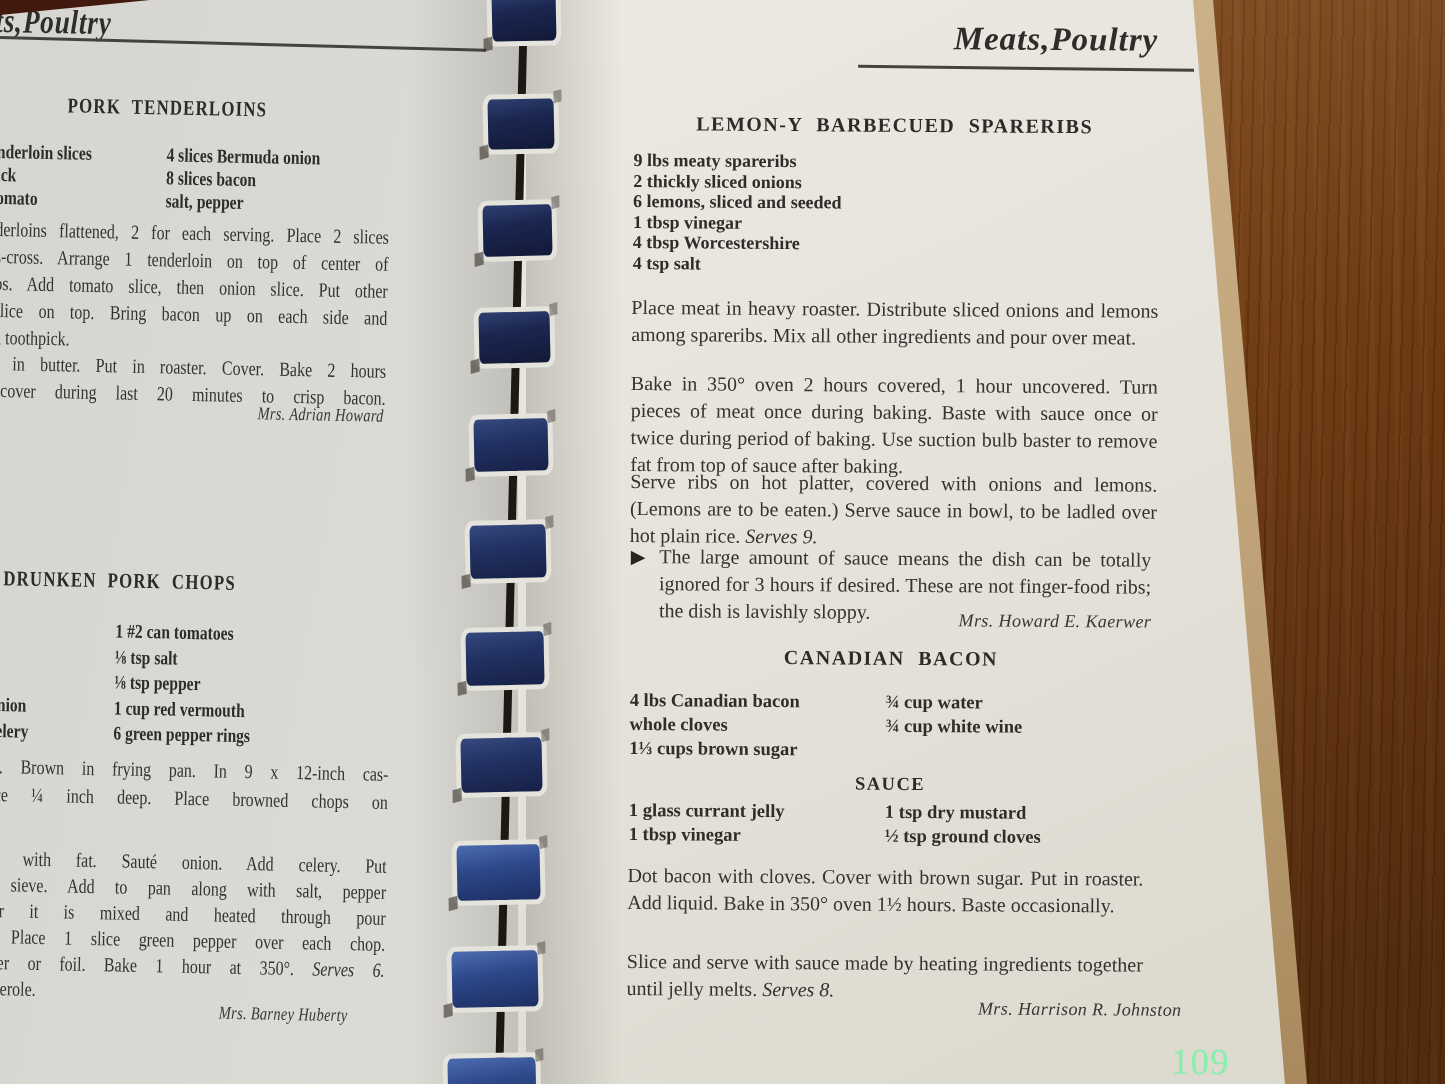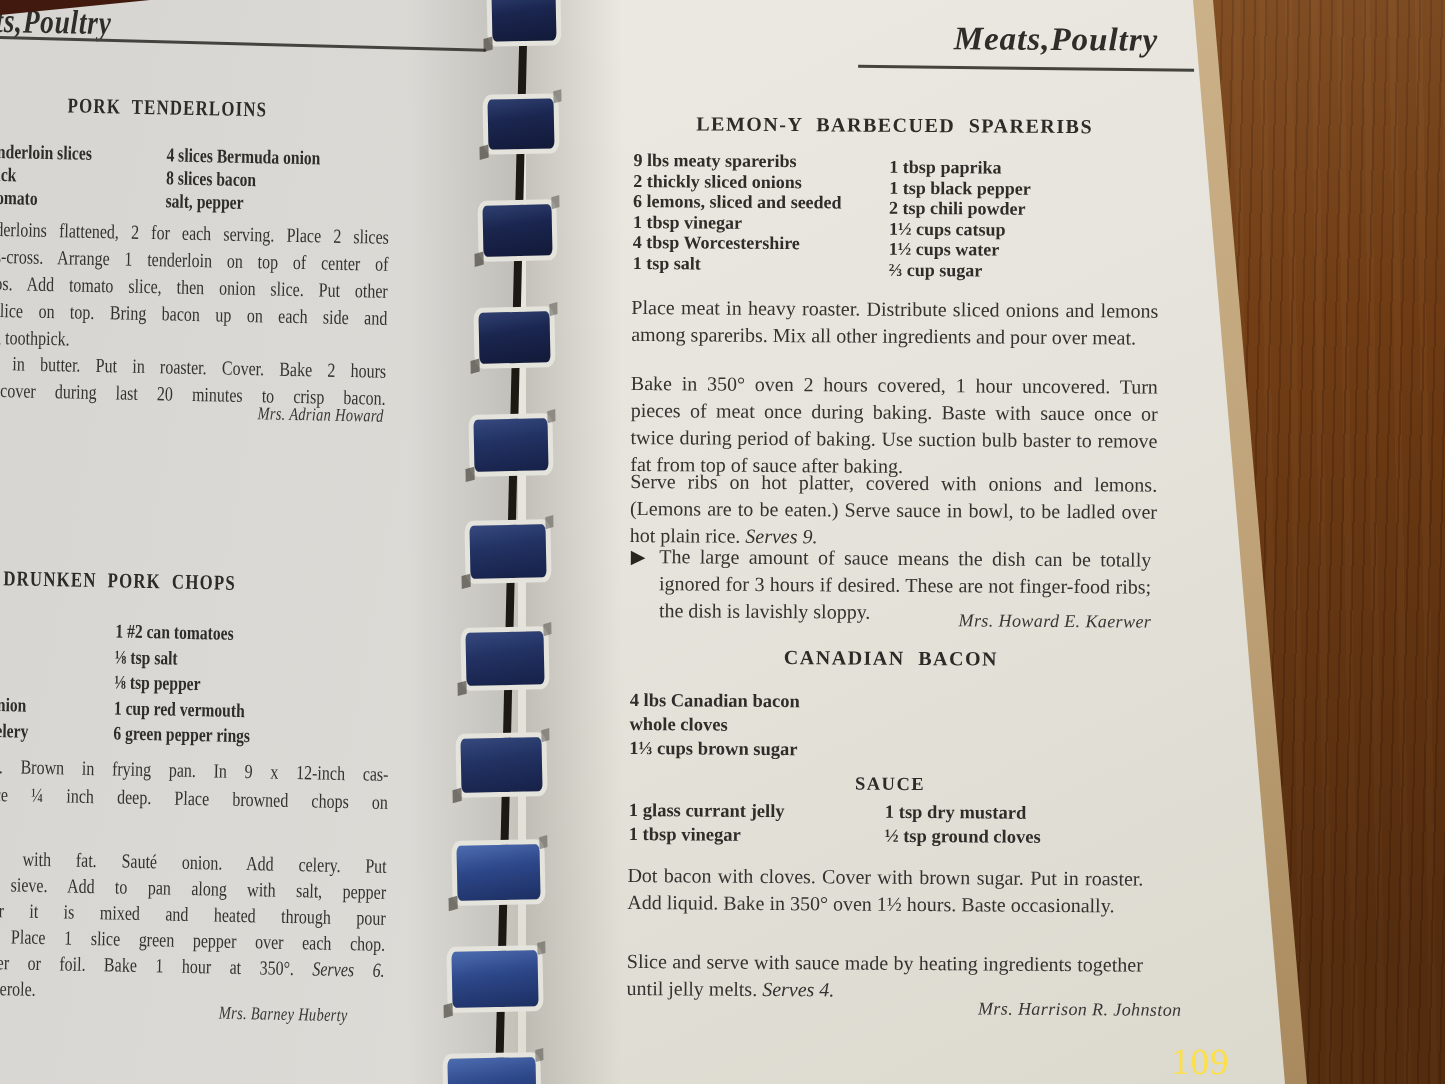--- a/index.html
+++ b/index.html
@@ -59,21 +59,21 @@
     transform: rotate(0.4deg); transform-origin:630px 80px; }
   .abs { position:absolute; }
   .script-header { font-style:italic; font-weight:bold; letter-spacing:1px; color:#2e2d2a; white-space:nowrap; }
   .rule { position:absolute; background:#45433e; }
   .rtitle { font-weight:bold; letter-spacing:1.5px; word-spacing:7px; text-align:center; color:#2c2b28; white-space:nowrap; }
   .ing { font-weight:bold; white-space:nowrap; color:#2e2d29; }
   .para { text-align:justify; color:#343330; }
   .cutline { text-align:justify; text-align-last:justify; white-space:normal; }
   .cutline.lastline { text-align-last:left; }
   .attr { font-style:italic; font-size:18px; letter-spacing:0.4px; color:#383734; white-space:nowrap; text-align:right; }
-  .pgnum { font-size:37px; color:#fde047; letter-spacing:1px; }
+  .pgnum { font-size:37px; color:#86efac; letter-spacing:1px; }
   .note-marker { font-size:19px; line-height:27px; color:#26251f; }
   i { font-style:italic; }
 </style>
 </head>
 <body>
 
 <div id="canvas">
   <div class="wood"></div>
   <div class="page-edge"></div>
   <div class="page-right"></div>
@@ -140,56 +140,52 @@
     <div class="abs script-header" style="left:848px; top:18px; width:310px; font-size:33px; text-align:right;">Meats,Poultry</div>
     <div class="rule" style="left:858px; top:64px; width:336px; height:2.5px; transform:rotate(0.3deg);"></div>
 
     <div class="abs rtitle" style="left:630px; top:112px; width:530px; font-size:20px;">LEMON-Y BARBECUED SPARERIBS</div>
     <div class="abs" style="left:634px; top:150px; font-size:18px; line-height:20.5px;">
       <div class="ing">9 lbs meaty spareribs</div>
       <div class="ing">2 thickly sliced onions</div>
       <div class="ing">6 lemons, sliced and seeded</div>
       <div class="ing">1 tbsp vinegar</div>
       <div class="ing">4 tbsp Worcestershire</div>
-      <div class="ing">1 tsp salt</div>
-    </div>
-    <div class="abs" style="left:890px; top:155px; font-size:18px; line-height:20.5px;">
-      <div class="ing">1 tbsp paprika</div>
-      <div class="ing">1 tsp black pepper</div>
-      <div class="ing">2 tsp chili powder</div>
-      <div class="ing">1½ cups catsup</div>
-      <div class="ing">1½ cups water</div>
-      <div class="ing">⅔ cup sugar</div>
+      <div class="ing">4 tsp salt</div>
     </div>
     <div class="abs para" style="left:633px; top:294px; width:527px; font-size:20px; line-height:27px;">Place meat in heavy roaster. Distribute sliced onions and lemons among spareribs. Mix all other ingredients and pour over meat.</div>
     <div class="abs para" style="left:633px; top:370px; width:527px; font-size:20px; line-height:27px;">Bake in 350° oven 2 hours covered, 1 hour uncovered. Turn pieces of meat once during baking. Baste with sauce once or twice during period of baking. Use suction bulb baster to remove fat from top of sauce after baking.</div>
     <div class="abs para" style="left:633px; top:468px; width:527px; font-size:20px; line-height:27px;">Serve ribs on hot platter, covered with onions and lemons. (Lemons are to be eaten.) Serve sauce in bowl, to be ladled over hot plain rice. <i>Serves 9.</i></div>
     <div class="abs" style="left:634px; top:543px; width:527px; display:flex;">
       <span class="note-marker">▶</span>
       <div class="para" style="margin-left:14px; width:492px; font-size:20px; line-height:27px;">The large amount of sauce means the dish can be totally ignored for 3 hours if desired. These are not finger-food ribs; the dish is lavishly sloppy.</div>
     </div>
     <div class="abs attr" style="left:800px; top:608px; width:355px;">Mrs. Howard E. Kaerwer</div>
 
     <div class="abs rtitle" style="left:630px; top:645px; width:530px; font-size:20px;">CANADIAN BACON</div>
     <div class="abs" style="left:634px; top:688px; font-size:18.5px; line-height:24px;">
       <div class="ing">4 lbs Canadian bacon</div>
       <div class="ing">whole cloves</div>
       <div class="ing">1⅓ cups brown sugar</div>
     </div>
+    <div class="abs" style="left:890px; top:688px; font-size:18.5px; line-height:24px;">
+      <div class="ing">¾ cup water</div>
+      <div class="ing">¾ cup white wine</div>
+    </div>
     <div class="abs rtitle" style="left:630px; top:772px; width:530px; font-size:18.5px;">SAUCE</div>
     <div class="abs" style="left:634px; top:798px; font-size:18.5px; line-height:24px;">
       <div class="ing">1 glass currant jelly</div>
       <div class="ing">1 tbsp vinegar</div>
     </div>
     <div class="abs" style="left:890px; top:798px; font-size:18.5px; line-height:24px;">
       <div class="ing">1 tsp dry mustard</div>
       <div class="ing">½ tsp ground cloves</div>
     </div>
     <div class="abs para" style="left:633px; top:862px; width:516px; font-size:20px; line-height:27px;">Dot bacon with cloves. Cover with brown sugar. Put in roaster. Add liquid. Bake in 350° oven 1½ hours. Baste occasionally.</div>
-    <div class="abs para" style="left:633px; top:948px; width:516px; font-size:20px; line-height:27px;">Slice and serve with sauce made by heating ingredients together until jelly melts. <i>Serves 4.</i></div>
+    <div class="abs para" style="left:633px; top:948px; width:516px; font-size:20px; line-height:27px;">Slice and serve with sauce made by heating ingredients together until jelly melts. <i>Serves 8.</i></div>
     <div class="abs attr" style="left:830px; top:996px; width:358px;">Mrs. Harrison R. Johnston</div>
     <div class="abs pgnum" style="left:1178px; top:1036px;">109</div>
   </div>
 
   <div class="rule" style="left:0; top:36px; width:486px; height:3px; transform:rotate(1.5deg); transform-origin:0 0;"></div>
 
   <div>
     <div class="tooth t-dark" style="left:492px; top:-8px;   width:64px; height:49px;"></div>
     <div class="tooth t-dark" style="left:488px; top:99px;   width:66px; height:50px;"></div>
     <div class="tooth t-dark" style="left:483px; top:205px;  width:69px; height:51px;"></div>

